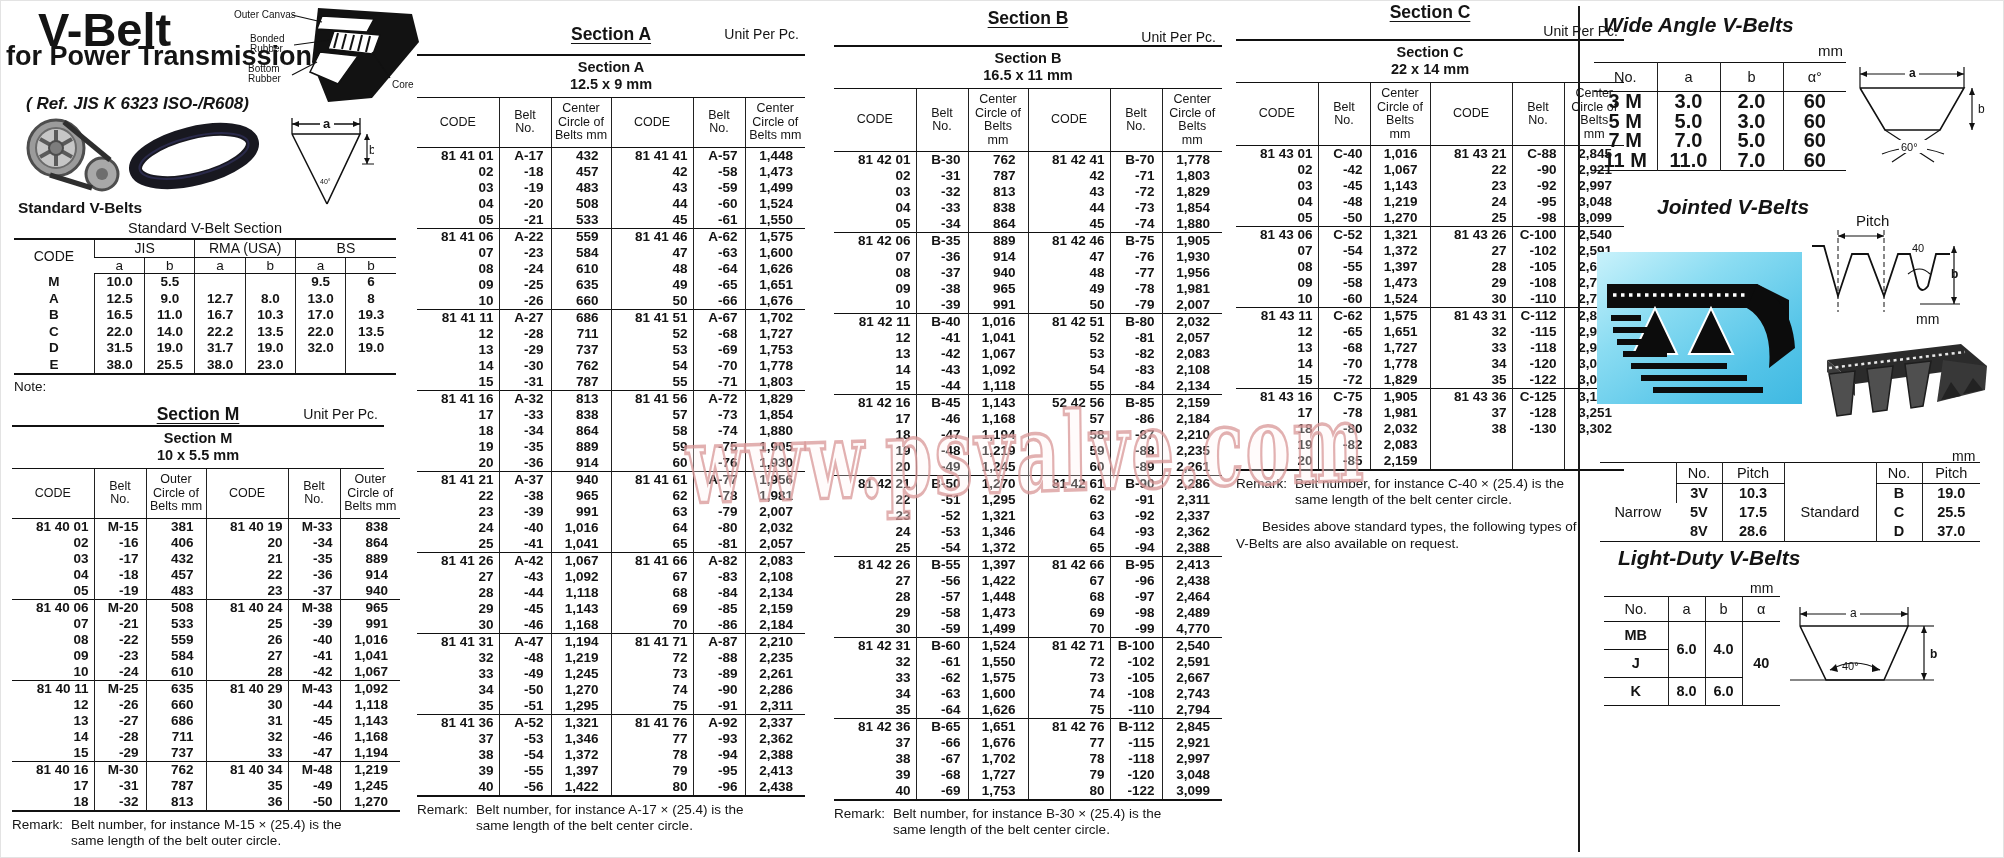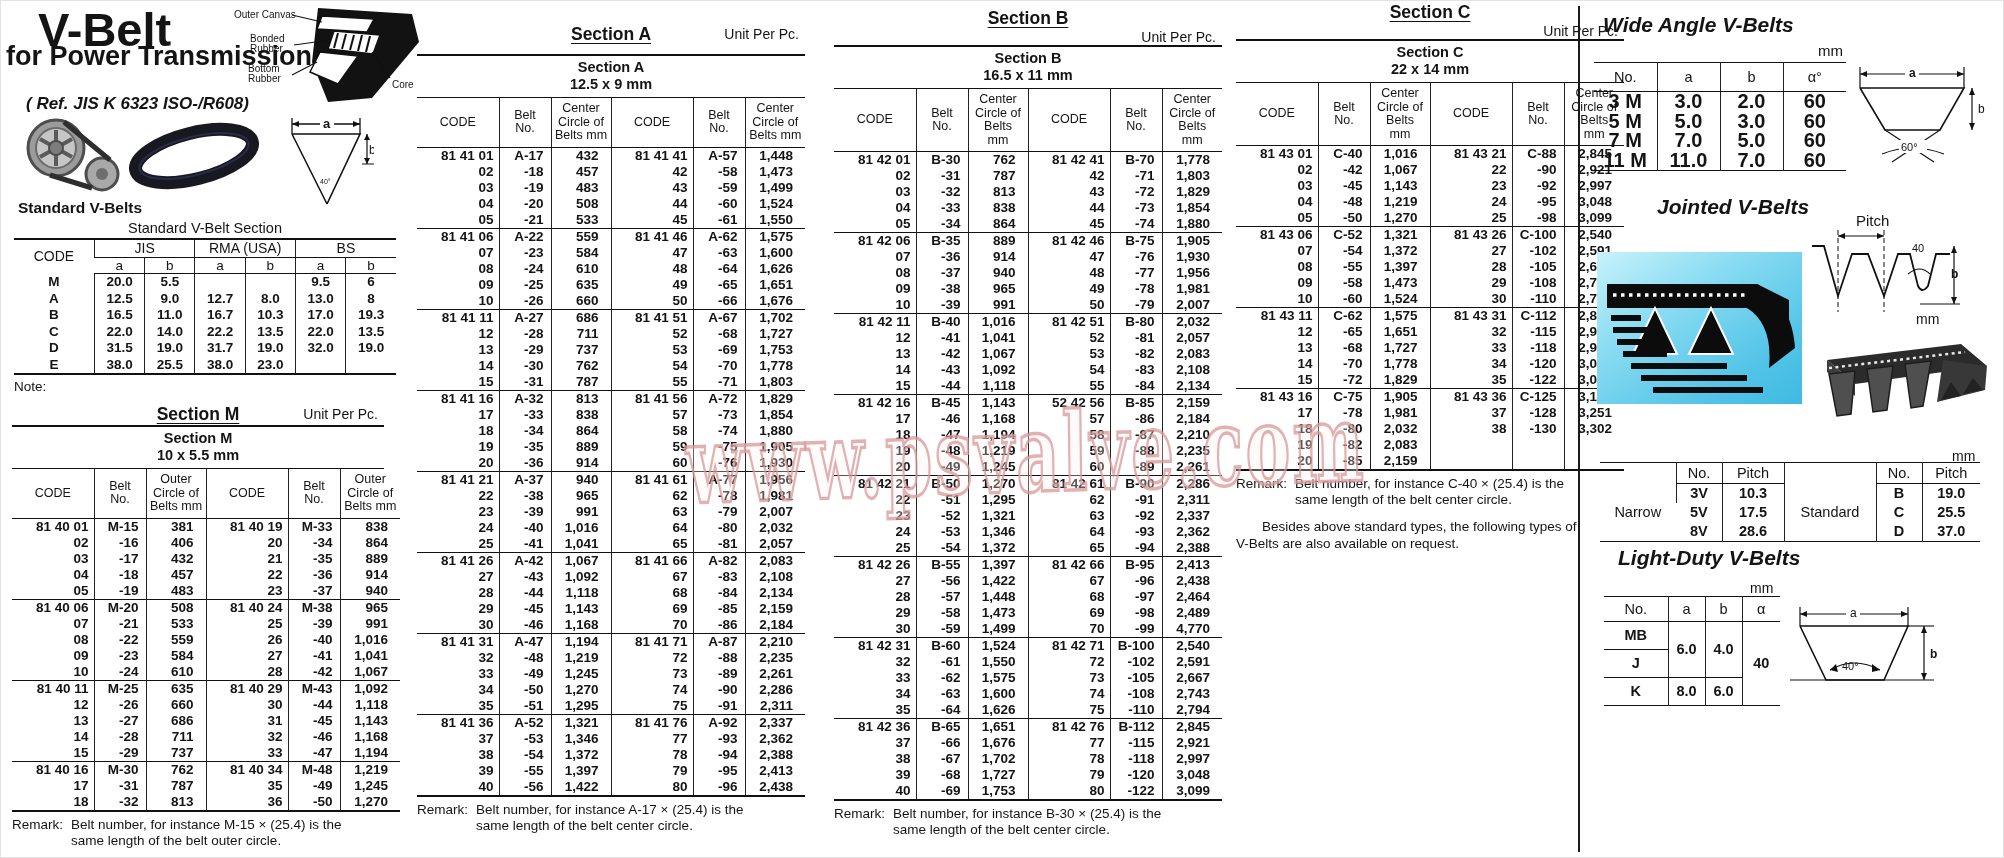--- a/index.html
+++ b/index.html
@@ -183,21 +183,21 @@
             <th>b</th>
             <th>a</th>
             <th>b</th>
             <th>a</th>
             <th>b</th>
           </tr>
         </thead>
         <tbody>
           <tr>
             <td>M</td>
-            <td>20.0</td>
+            <td>10.0</td>
             <td>5.5</td>
             <td></td>
             <td></td>
             <td>9.5</td>
             <td>6</td>
           </tr>
           <tr>
             <td>A</td>
             <td>12.5</td>
             <td>9.0</td>

